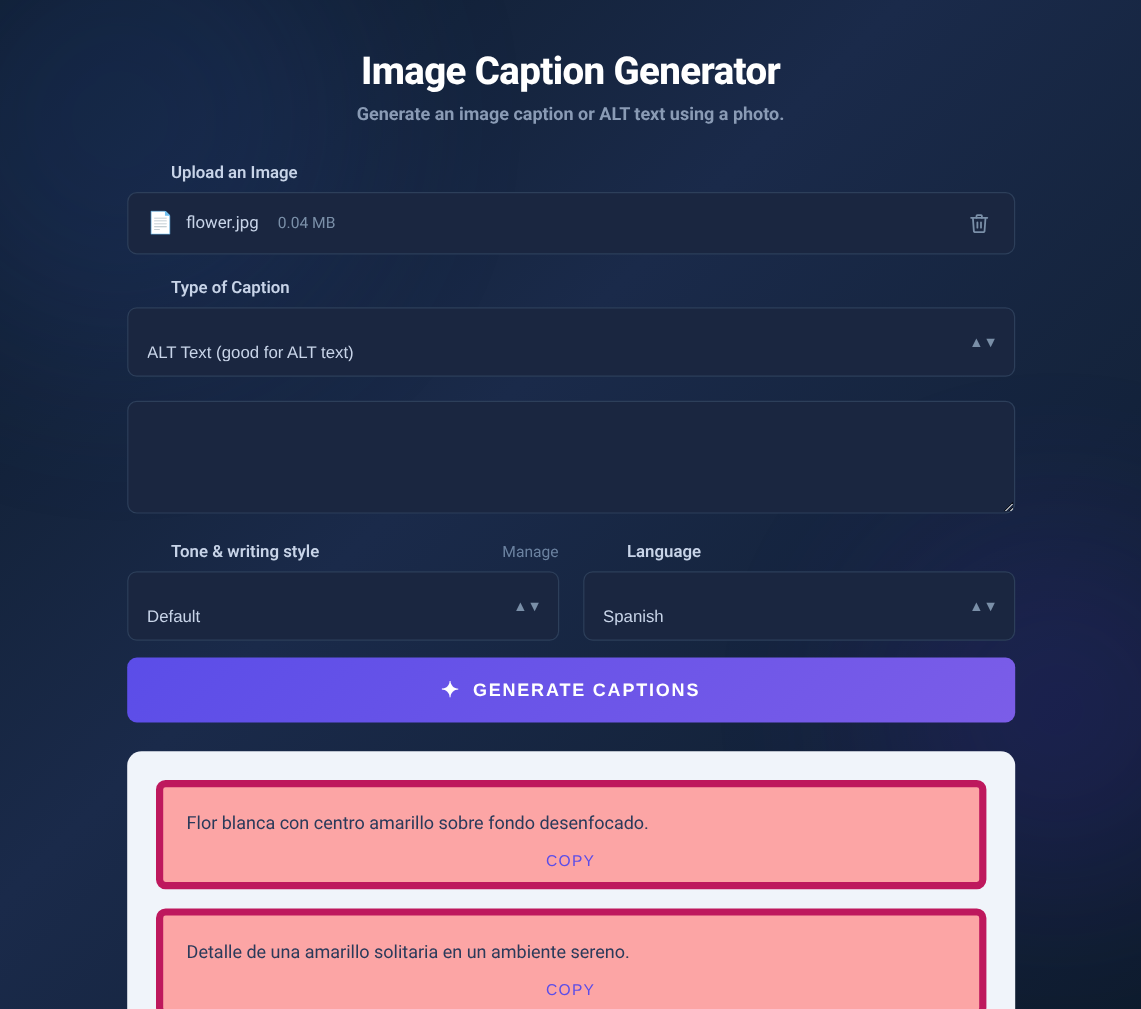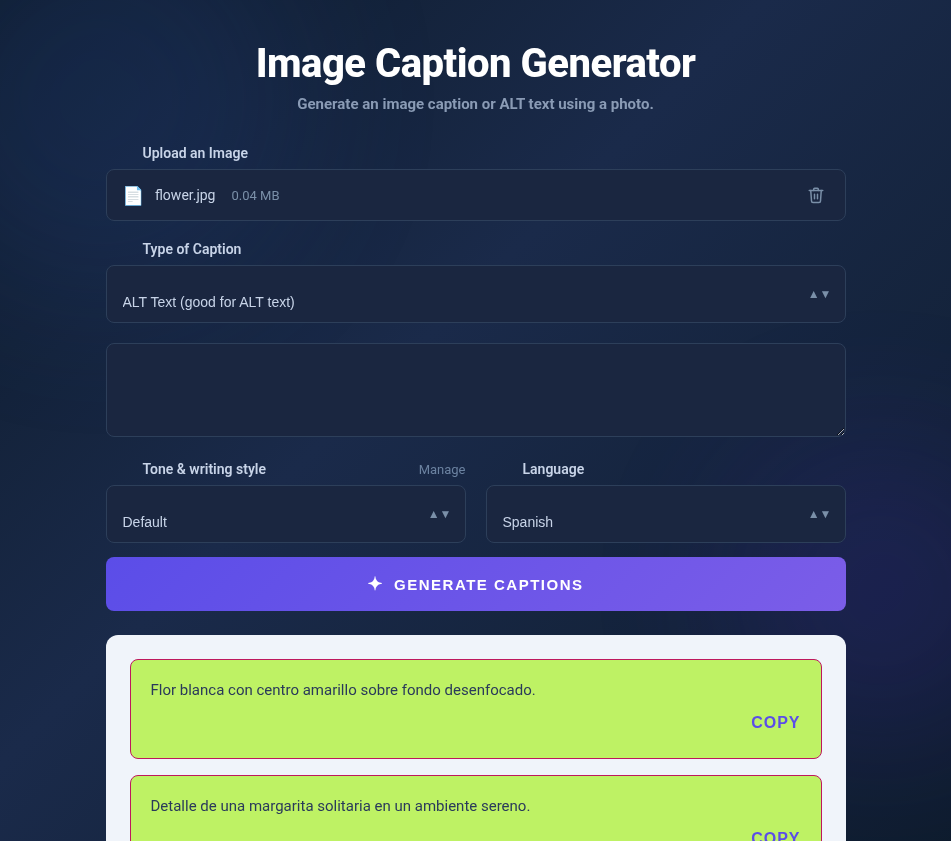--- a/index.html
+++ b/index.html
@@ -22,21 +22,21 @@
       margin: 0 auto;
       padding: 40px 20px 60px;
     }
 
     .page-header {
       text-align: center;
       margin-bottom: 32px;
     }
 
     .page-title {
-      font-size: 40px;
+      font-size: 32px;
       font-weight: 800;
       color: #ffffff;
       letter-spacing: -0.5px;
       margin-bottom: 8px;
     }
 
     .page-subtitle {
       font-size: 15px;
       color: #8a9bb5;
       font-weight: bold;
@@ -209,42 +209,42 @@
     .results-container {
       background: #f0f4fa;
       border-radius: 12px;
       padding: 24px;
       display: flex;
       flex-direction: column;
       gap: 16px;
     }
 
     .caption-card {
-      background: #bef264;
-      border: 1px solid #be185d;
-      border-radius: 8px;
-      padding: 18px 20px 26px;
+      background: #fca5a5;
+      border: 6px solid #be185d;
+      border-radius: 8px;
+      padding: 18px 20px 10px;
     }
 
     .caption-text {
       font-size: 15px;
       color: #2a3a5a;
       line-height: 1.6;
       margin-bottom: 12px;
     }
 
     .copy-btn {
       background: none;
       border: none;
       cursor: pointer;
-      font-size: 16px;
-      font-weight: 700;
+      font-size: 13px;
+      font-weight: 400;
       color: #5b4de8;
       letter-spacing: 1px;
-      text-align: right;
+      text-align: center;
       display: block;
       width: 100%;
       padding: 0;
     }
 
     
     .bg-blob {
       position: fixed;
       border-radius: 50%;
       filter: blur(80px);
@@ -363,19 +363,19 @@
   </button>
 
   <div class="results-container">
 
     <div class="caption-card">
       <p class="caption-text">Flor blanca con centro amarillo sobre fondo desenfocado.</p>
       <button class="copy-btn">COPY</button>
     </div>
 
     <div class="caption-card">
-      <p class="caption-text">Detalle de una margarita solitaria en un ambiente sereno.</p>
+      <p class="caption-text">Detalle de una amarillo solitaria en un ambiente sereno.</p>
       <button class="copy-btn">COPY</button>
     </div>
 
   </div>
 
 </div>
 
 </body></html>

